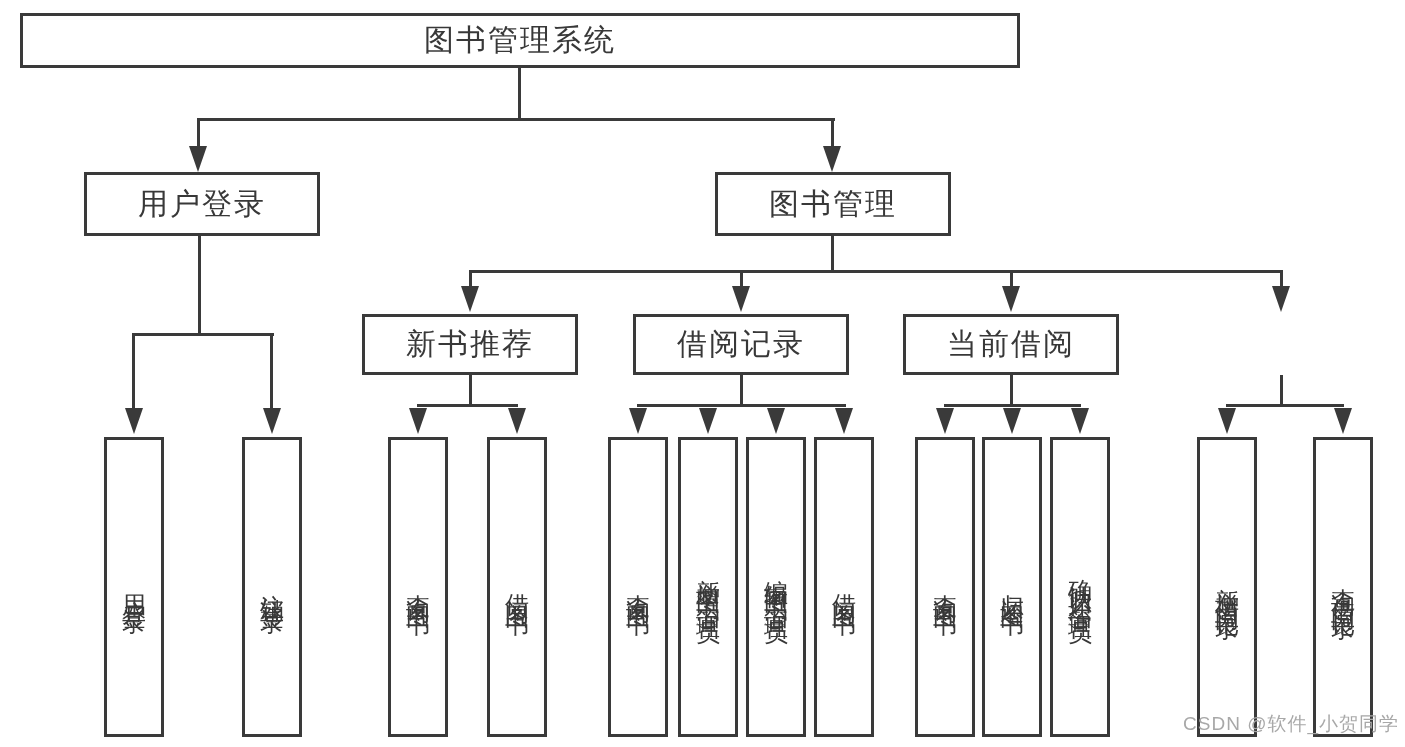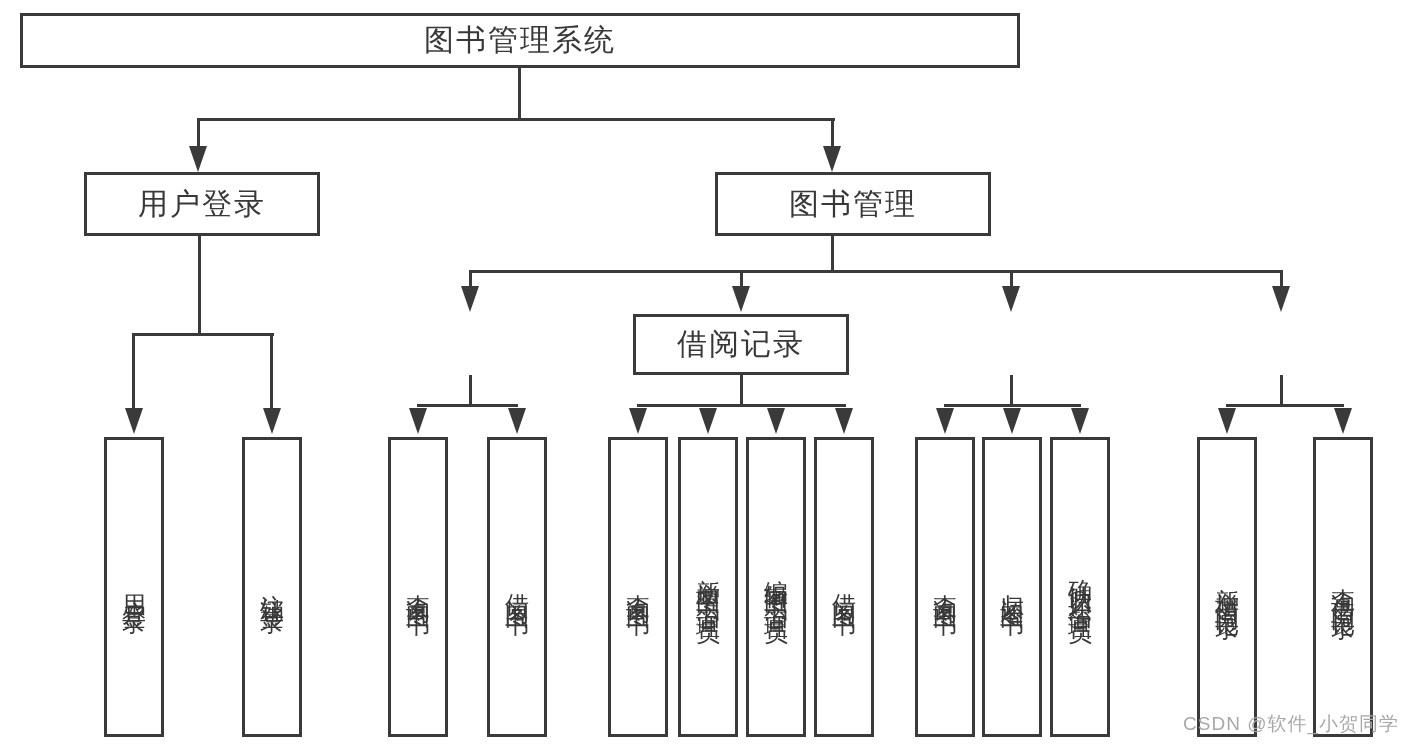--- a/index.html
+++ b/index.html
@@ -43,21 +43,21 @@
   <div class="line" style="left:518px;top:68px;width:3px;height:52px;"></div>
   <div class="line" style="left:197px;top:118px;width:638px;height:3px;"></div>
   <div class="line" style="left:197px;top:118px;width:3px;height:30px;"></div>
   <div class="line" style="left:831px;top:118px;width:3px;height:30px;"></div>
   <div class="arrow" style="left:189px;top:146px;"></div>
   <div class="arrow" style="left:823px;top:146px;"></div>
 
   <div class="box" style="left:84px;top:172px;width:236px;height:64px;">
     <span class="hlabel">用户登录</span>
   </div>
-  <div class="box" style="left:715px;top:172px;width:276px;height:64px;">
+  <div class="box" style="left:715px;top:172px;width:236px;height:64px;">
     <span class="hlabel">图书管理</span>
   </div>
 
   <div class="line" style="left:198px;top:236px;width:3px;height:100px;"></div>
   <div class="line" style="left:132px;top:333px;width:142px;height:3px;"></div>
   <div class="line" style="left:132px;top:333px;width:3px;height:77px;"></div>
   <div class="line" style="left:270px;top:333px;width:3px;height:77px;"></div>
   <div class="arrow" style="left:125px;top:408px;"></div>
   <div class="arrow" style="left:263px;top:408px;"></div>
 
@@ -65,22 +65,28 @@
   <div class="line" style="left:469px;top:270px;width:814px;height:3px;"></div>
   <div class="line" style="left:469px;top:270px;width:3px;height:18px;"></div>
   <div class="line" style="left:740px;top:270px;width:3px;height:18px;"></div>
   <div class="line" style="left:1010px;top:270px;width:3px;height:18px;"></div>
   <div class="line" style="left:1280px;top:270px;width:3px;height:18px;"></div>
   <div class="arrow" style="left:461px;top:286px;"></div>
   <div class="arrow" style="left:732px;top:286px;"></div>
   <div class="arrow" style="left:1002px;top:286px;"></div>
   <div class="arrow" style="left:1272px;top:286px;"></div>
 
+  <div class="box" style="left:362px;top:314px;width:216px;height:61px;">
+    <span class="hlabel">新书推荐</span>
+  </div>
   <div class="box" style="left:633px;top:314px;width:216px;height:61px;">
     <span class="hlabel">借阅记录</span>
+  </div>
+  <div class="box" style="left:903px;top:314px;width:216px;height:61px;">
+    <span class="hlabel">当前借阅</span>
   </div>
 
   <div class="line" style="left:469px;top:375px;width:3px;height:32px;"></div>
   <div class="line" style="left:417px;top:404px;width:101px;height:3px;"></div>
   <div class="arrow" style="left:409px;top:408px;"></div>
   <div class="arrow" style="left:508px;top:408px;"></div>
 
   <div class="line" style="left:740px;top:375px;width:3px;height:32px;"></div>
   <div class="line" style="left:637px;top:404px;width:209px;height:3px;"></div>
   <div class="arrow" style="left:629px;top:408px;"></div>

